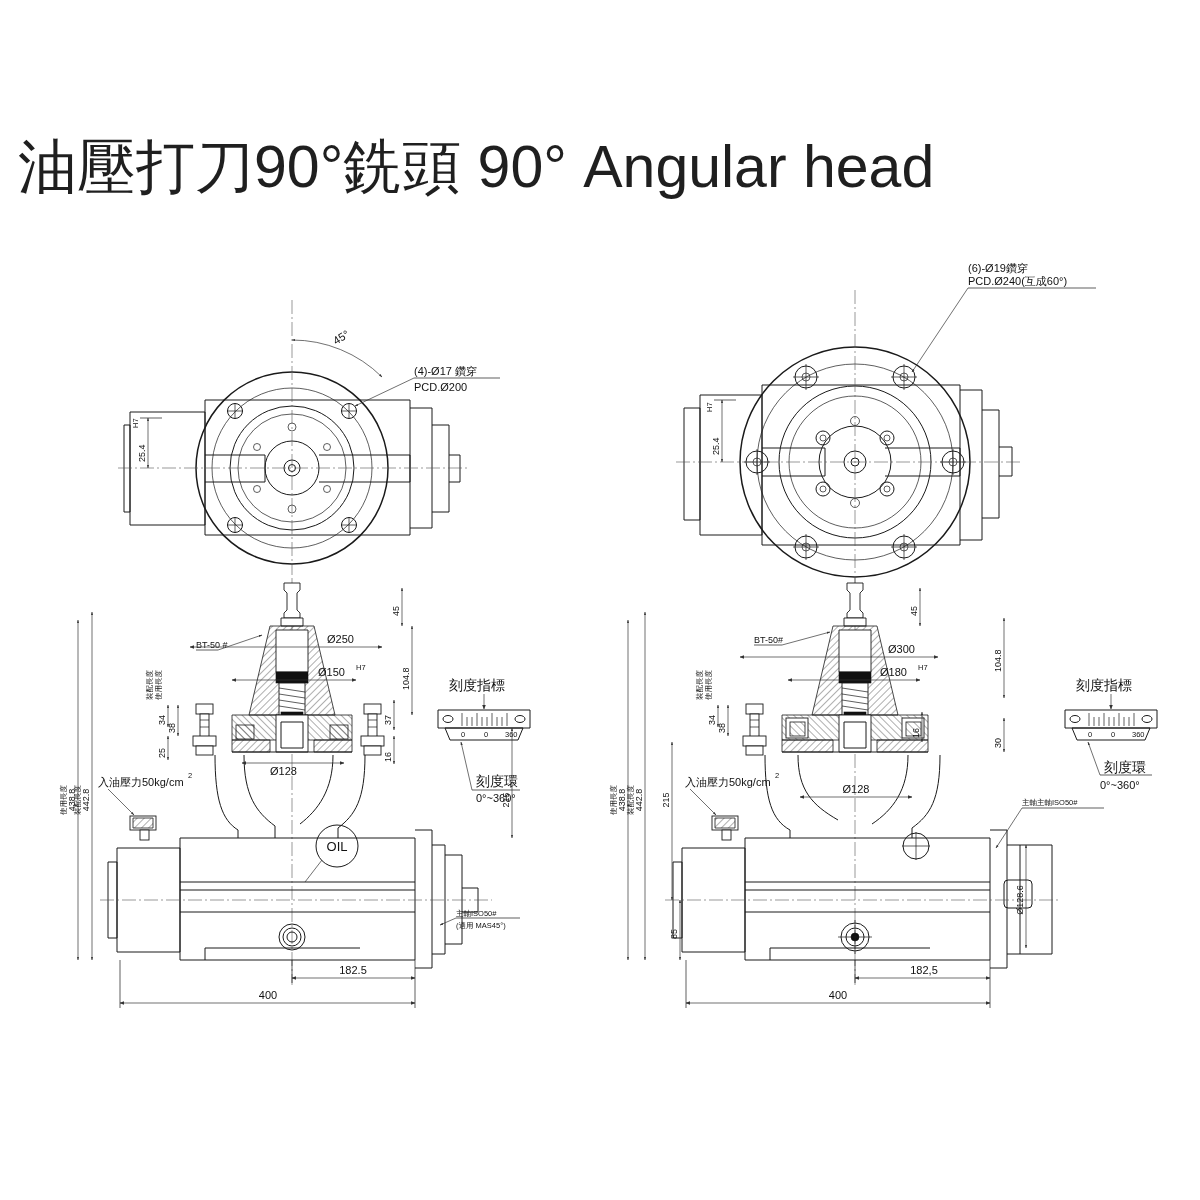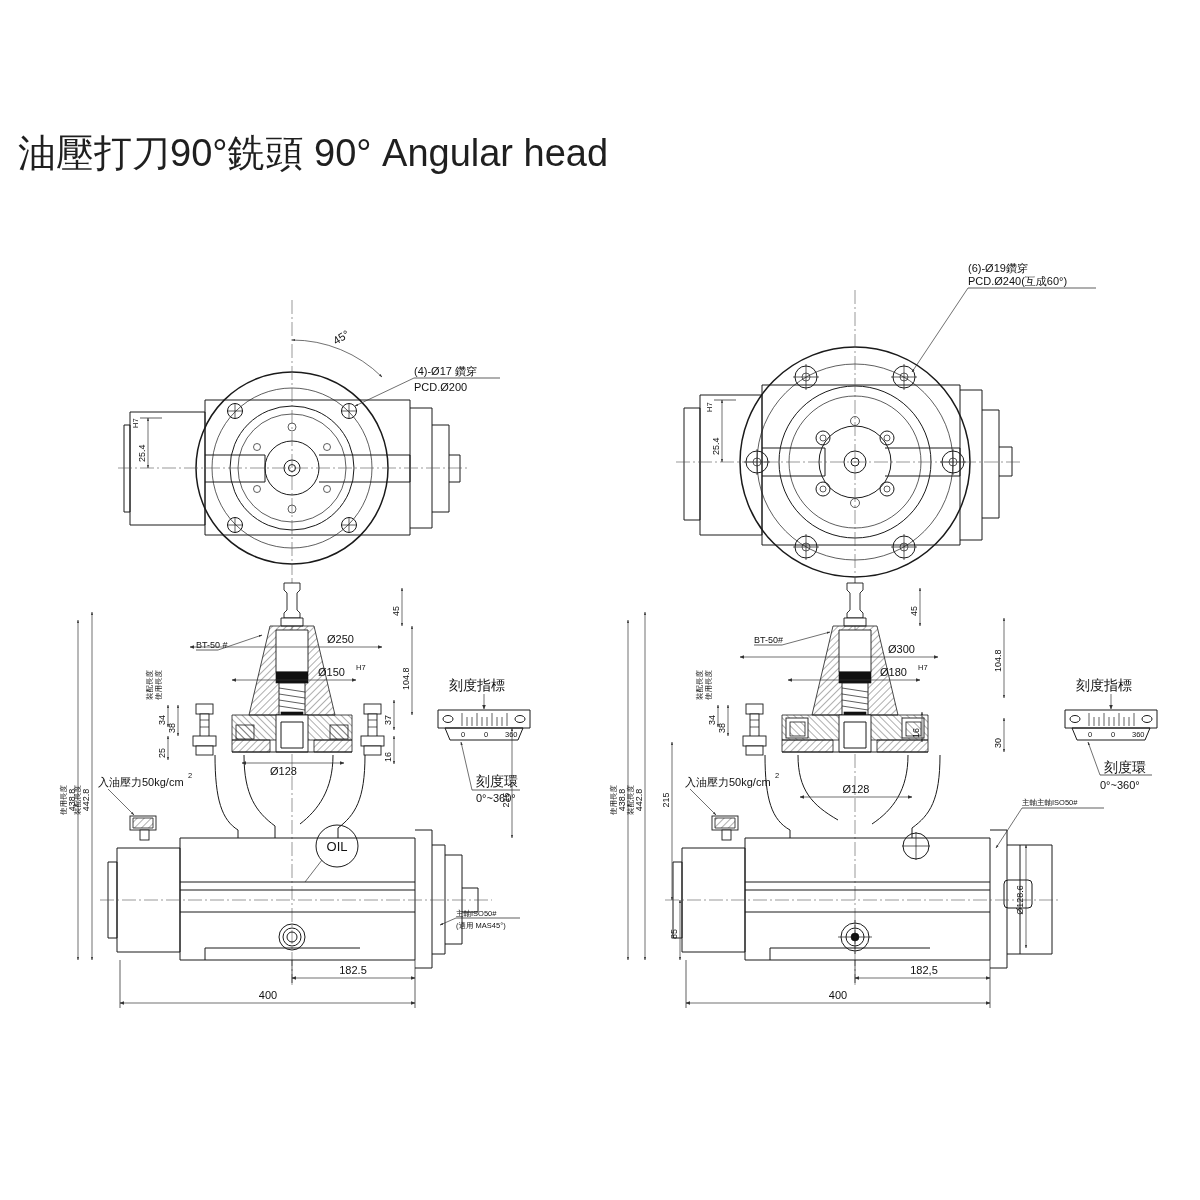--- a/index.html
+++ b/index.html
@@ -1,18 +1,18 @@
 <!DOCTYPE html>
 <html><head>
 <meta charset="utf-8">
 <style>
   html,body{margin:0;padding:0;background:#ffffff;}
   body{width:1200px;height:1200px;font-family:"Liberation Sans","DejaVu Sans",sans-serif;color:#1a1a1a;overflow:hidden;}
   #page{position:relative;width:1200px;height:1200px;background:#fff;}
-  #title{position:absolute;left:18px;top:128px;font-size:38px;letter-spacing:0px;color:#1f1f1f;white-space:nowrap;font-weight:400;}
+  #title{position:absolute;left:18px;top:128px;font-size:59px;letter-spacing:0px;color:#1f1f1f;white-space:nowrap;font-weight:400;}
   svg{position:absolute;left:0;top:0;width:1200px;height:1200px;}
   text{font-family:"Liberation Sans","DejaVu Sans",sans-serif;fill:#111;}
   .lbl{font-size:11px;}
   .lbl-s{font-size:9px;}
   .lbl-xs{font-size:7.5px;}
   .lbl-m{font-size:13px;}
   .lbl-cn{font-size:14px;}
   .lbl-cn-s{font-size:11px;}
   .ln{stroke:#1a1a1a;fill:none;stroke-width:1;}
   .ln-t{stroke:#1a1a1a;fill:none;stroke-width:0.7;}

